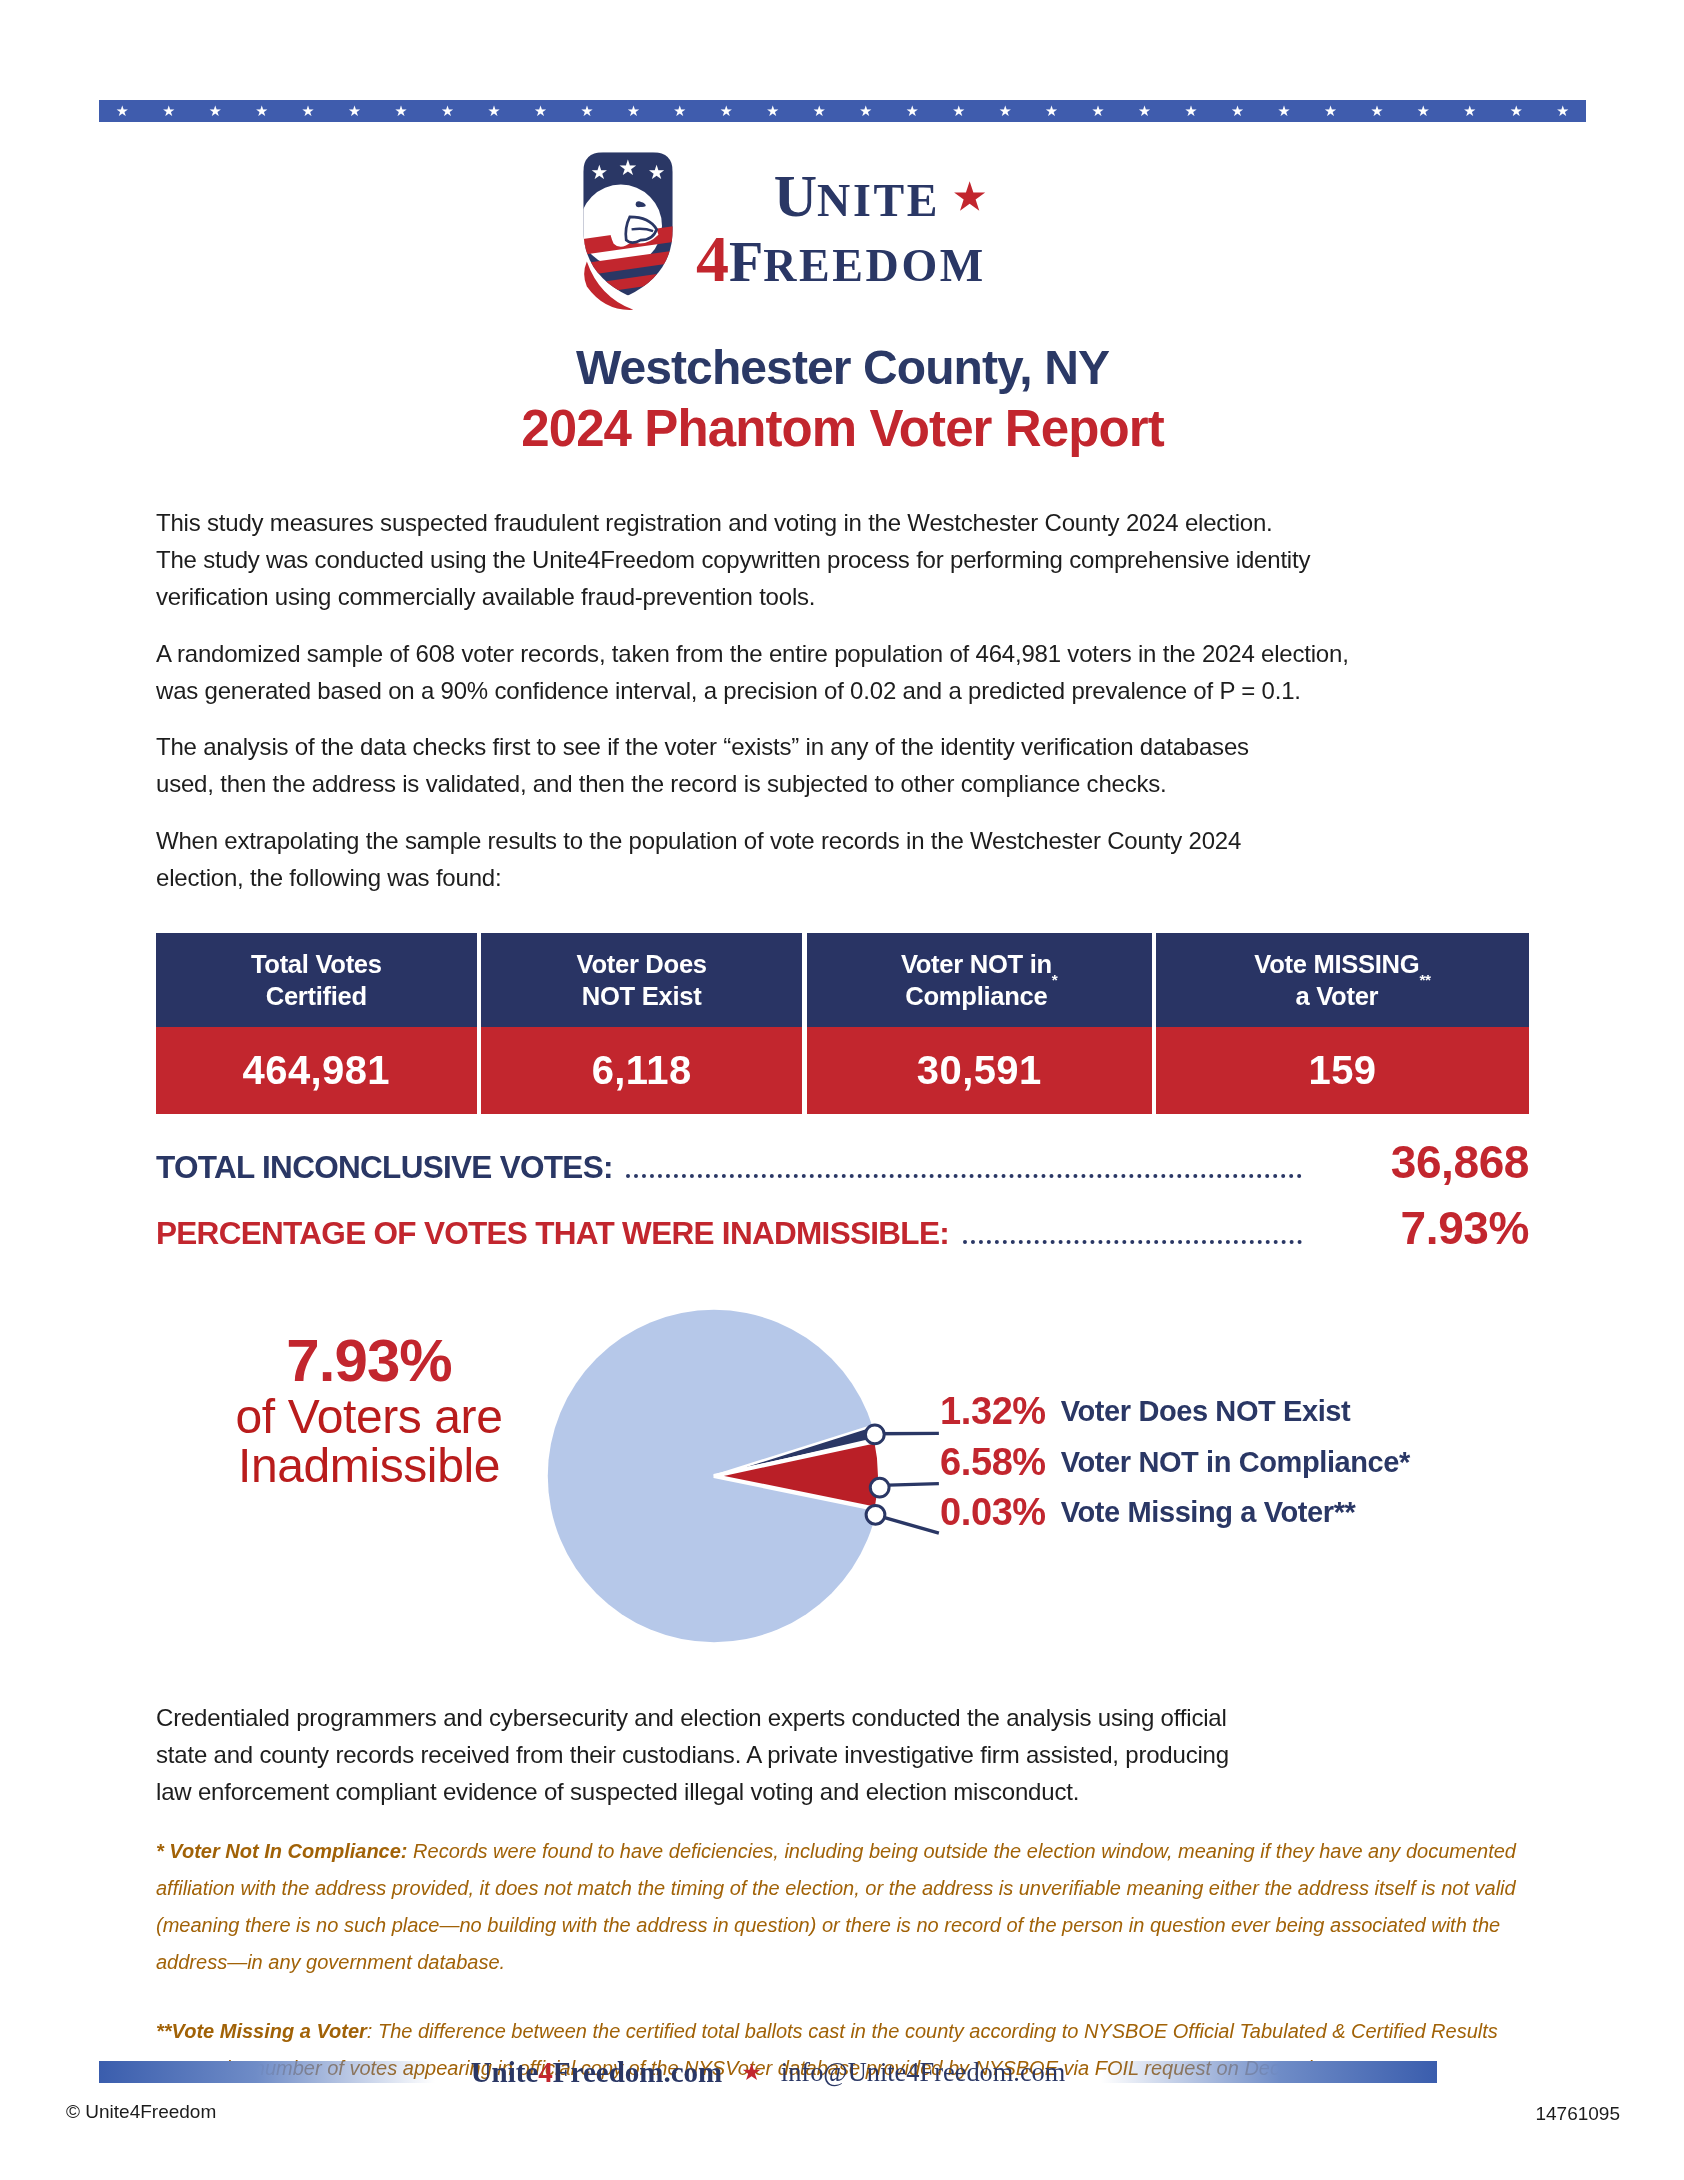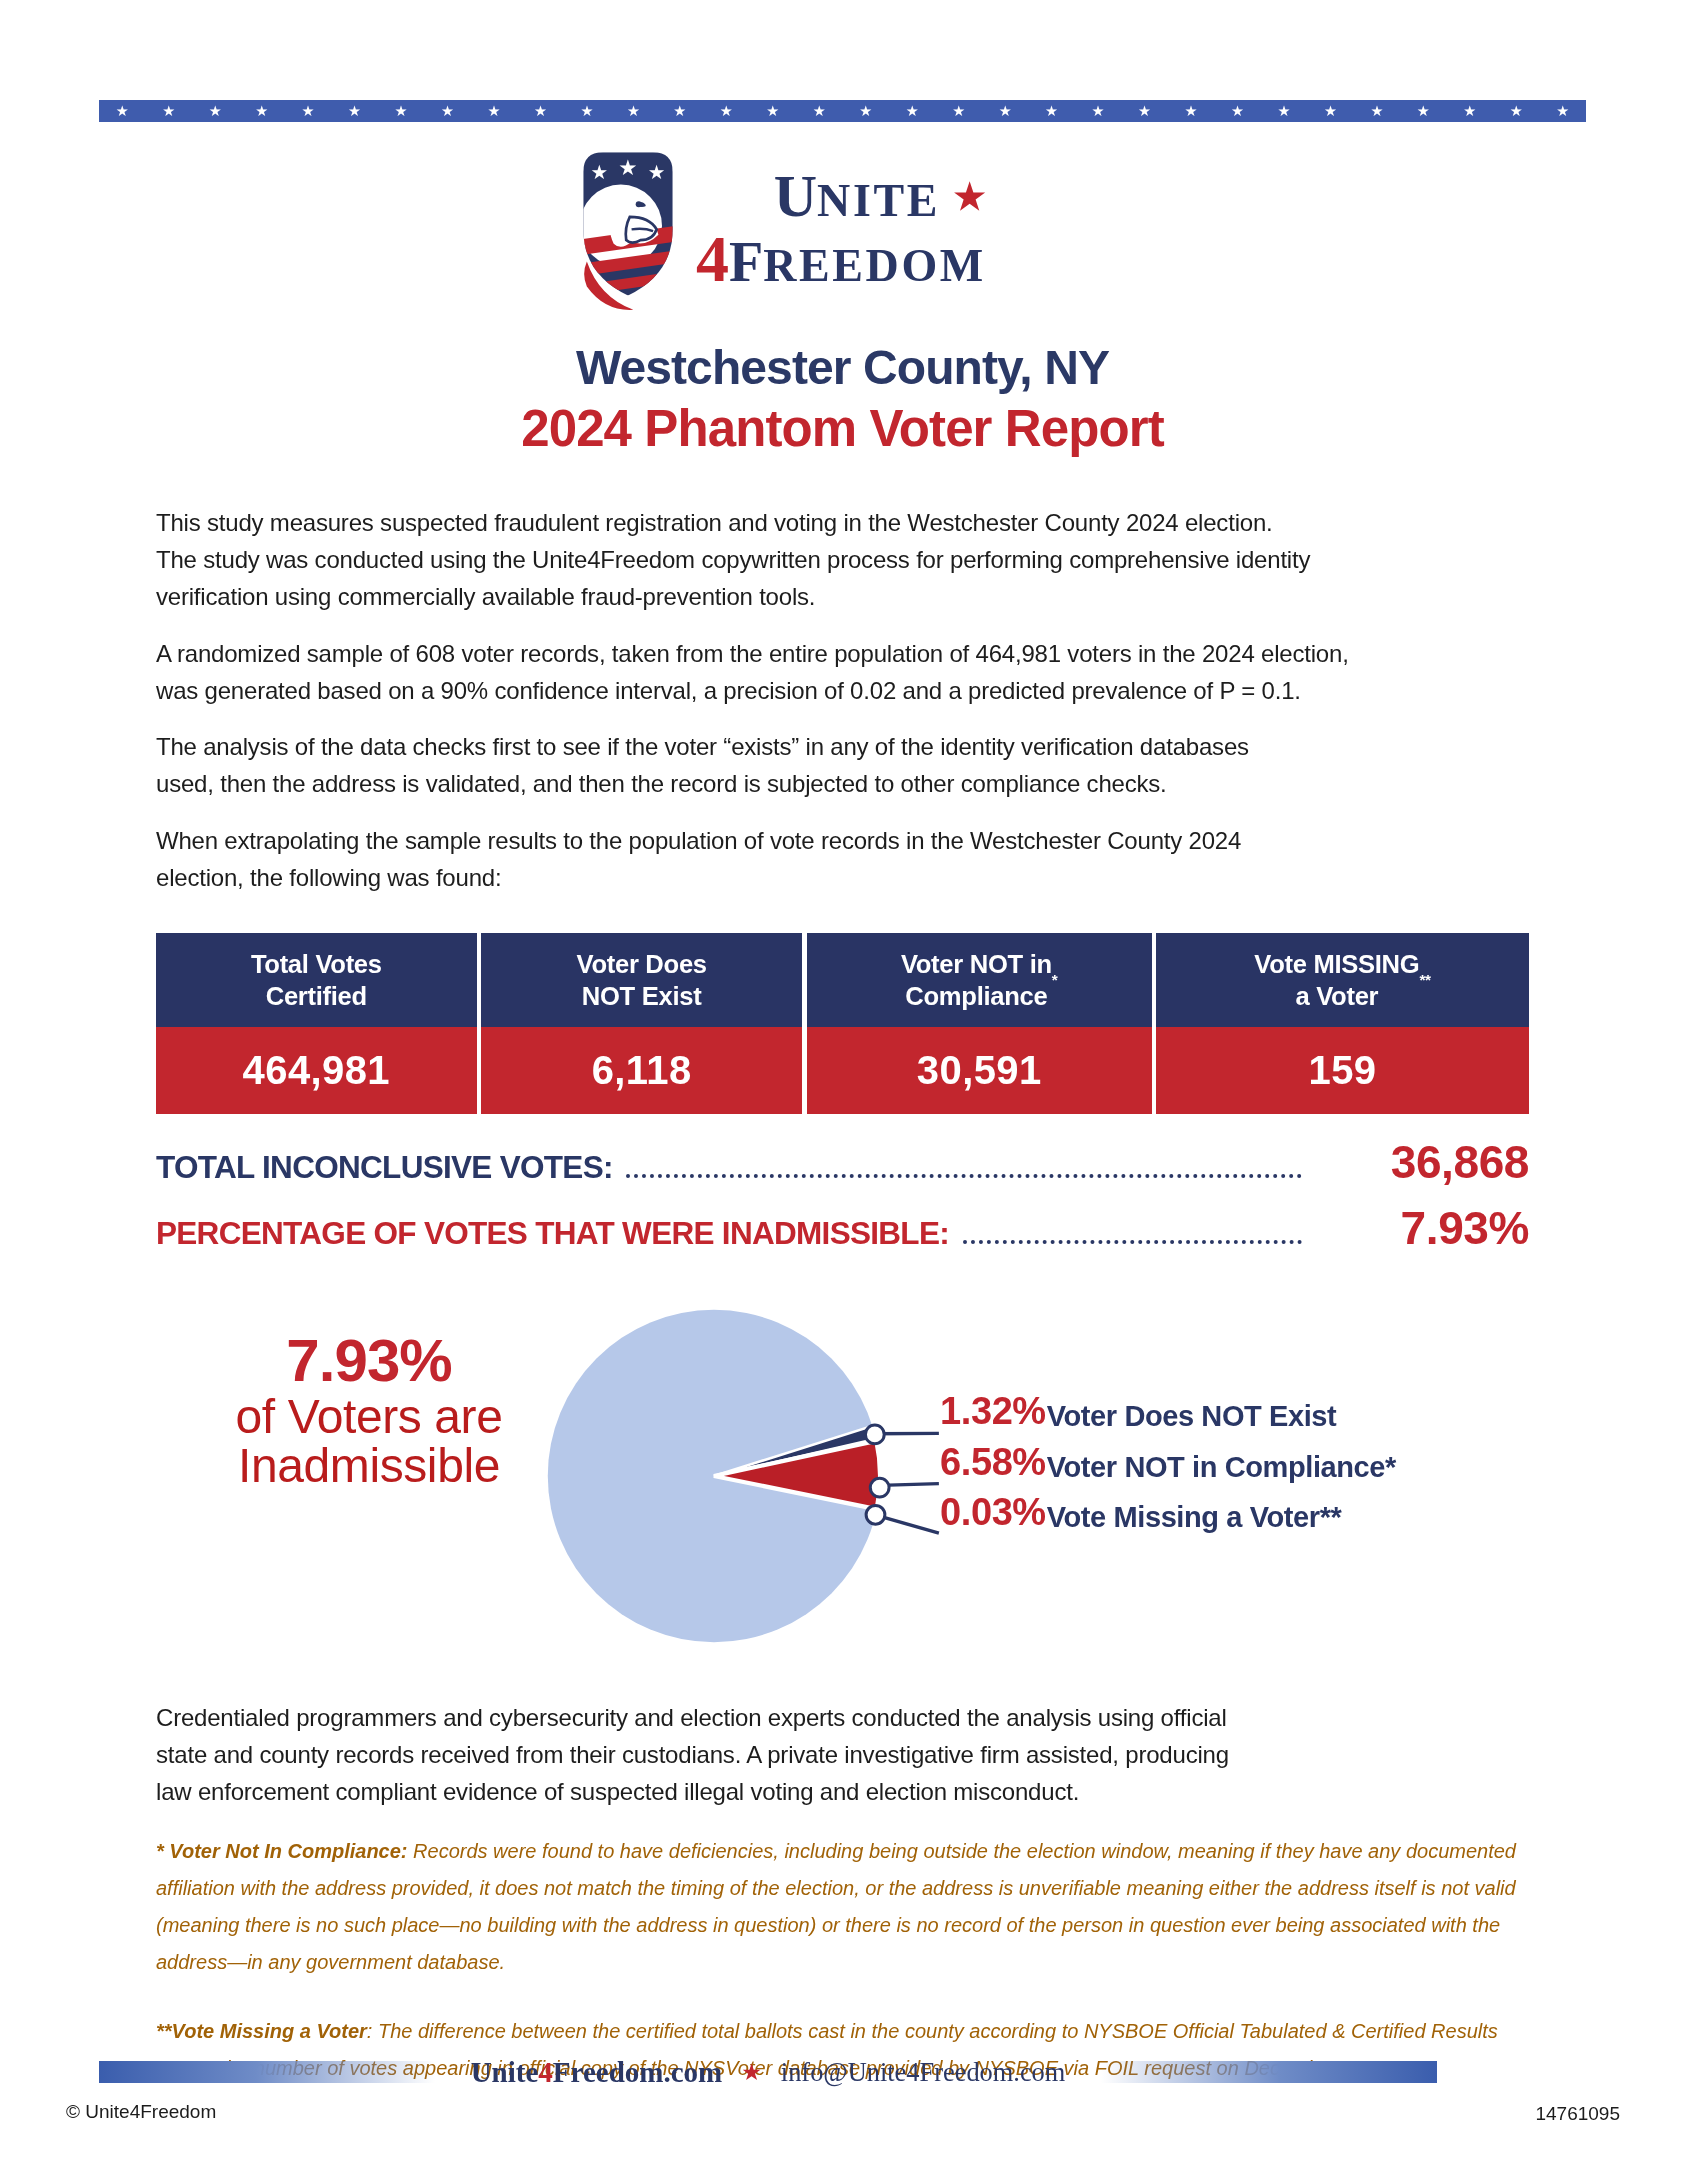--- a/index.html
+++ b/index.html
@@ -51,21 +51,21 @@
   .leader{flex:1;border-bottom:4.3px dotted #2a3765;margin:0 13.6px 8.5px 13.6px;}
   .tvalue{font-size:46px;font-weight:700;color:#c2262e;width:213px;text-align:right;letter-spacing:-0.4px;}
 
   
   .chart{position:absolute;left:0;top:1278px;width:1685px;height:409px;}
   .headline{position:absolute;left:156px;top:51px;width:426px;text-align:center;}
   .headline .pct{font-size:60px;font-weight:700;color:#c2262e;letter-spacing:-0.9px;line-height:1.05;}
   .headline .sub{font-size:48px;font-weight:400;color:#b91c1c;letter-spacing:-0.4px;line-height:49px;}
   .pie-svg{position:absolute;left:535px;top:19px;}
   .callouts{position:absolute;left:940px;top:0;width:647px;}
-  .callout{position:absolute;display:flex;align-items:flex-end;gap:1px;white-space:nowrap;}
+  .callout{position:absolute;display:flex;align-items:center;gap:15px;white-space:nowrap;}
   .callout .cpct{font-size:38px;font-weight:700;color:#c2262e;letter-spacing:-0.4px;}
   .callout .clabel{font-size:29px;font-weight:700;color:#2a3765;letter-spacing:-0.4px;}
   .callout.c0{top:112px;}
   .callout.c1{top:163px;}
   .callout.c2{top:213px;}
 
   
   .closing{position:absolute;left:156px;top:1699px;width:1440px;}
   .footnotes{position:absolute;left:156px;top:1833px;width:1440px;}
   .footnote{font-style:italic;font-size:20px;line-height:37px;color:#a16207;margin:0 0 32px 0;}

